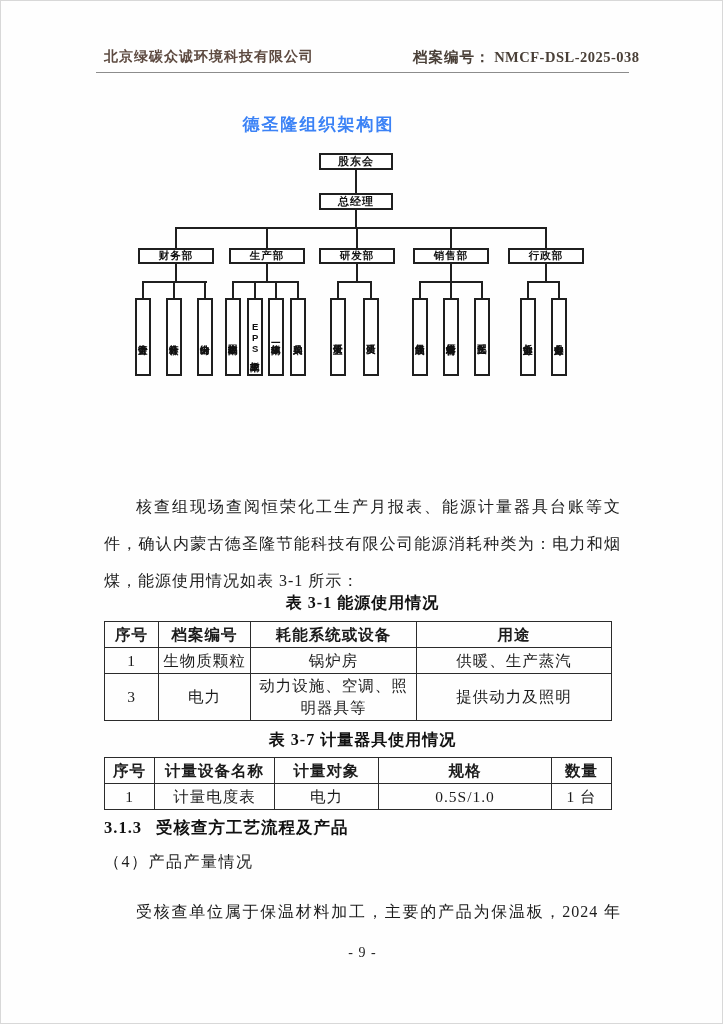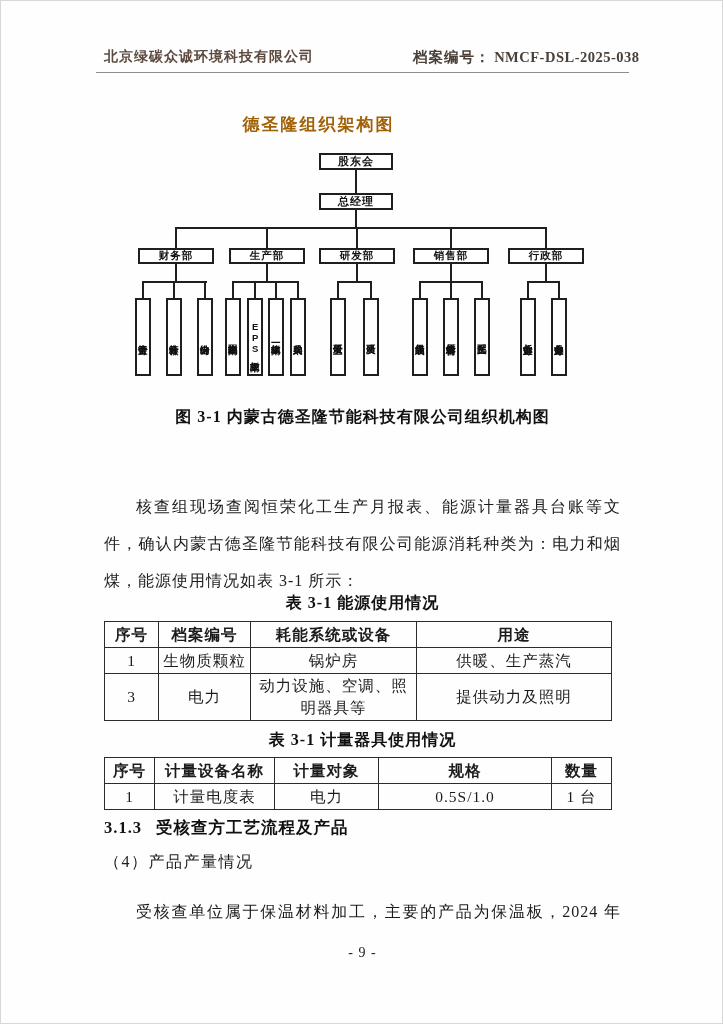--- a/index.html
+++ b/index.html
@@ -10,21 +10,21 @@
   }
   
   .hdr-left{position:absolute;left:103px;top:47px;font-size:14px;letter-spacing:1px;color:#5d4a40;font-weight:bold;}
   .hdr-right{position:absolute;left:412px;top:47px;font-size:14.5px;color:#4a4038;}
   .hdr-right .label{letter-spacing:1px;font-weight:bold;text-align:right;}
   .hdr-right .num{font-weight:bold;letter-spacing:.5px;}
   .hdr-rule{position:absolute;left:95px;top:71px;width:533px;height:1px;background:#8c8c8c;}
   
   .org{position:absolute;left:0;top:0;width:723px;height:1024px;}
   .org-title{position:absolute;left:0;top:112px;width:635px;text-align:center;
-    font-size:17px;font-weight:bold;letter-spacing:2px;color:#a16207;}
+    font-size:17px;font-weight:bold;letter-spacing:2px;color:#3b82f6;}
   .obox{position:absolute;box-sizing:border-box;border:2px solid #1f1f1f;background:#fff;
     display:flex;align-items:center;justify-content:center;
     font-family:"Liberation Sans", sans-serif;font-weight:bold;color:#111;text-align:center;}
   .obox.top{width:74px;height:17px;font-size:11px;letter-spacing:1px;}
   .obox.dept{width:76px;height:16px;font-size:10.5px;letter-spacing:1px;}
   .obox.leaf{width:16px;height:78px;font-size:9.5px;
     writing-mode:vertical-rl;text-orientation:upright;line-height:1;letter-spacing:0;}
   .ln{position:absolute;background:#1f1f1f;}
   
   .caption{position:absolute;left:0;top:406px;width:723px;text-align:center;
@@ -131,21 +131,20 @@
     <div class="obox leaf" style="left:362px;top:297px;">研发员</div>
 
     <div class="obox leaf" style="left:411px;top:297px;">成品保管</div>
     <div class="obox leaf" style="left:442px;top:297px;">原辅材料保管</div>
     <div class="obox leaf" style="left:473px;top:297px;">配送员</div>
 
     <div class="obox leaf" style="left:519px;top:297px;">办公室主任</div>
     <div class="obox leaf" style="left:550px;top:297px;">办公室专员</div>
   </div>
 
-  <div class="caption">图 3-1 内蒙古德圣隆节能科技有限公司组织机构图</div>
 
 
   <p class="para p1">核查组现场查阅恒荣化工生产月报表、能源计量器具台账等文件，确认内蒙古德圣隆节能科技有限公司能源消耗种类为：电力和烟煤，能源使用情况如表 3-1 所示：</p>
 
   <div class="tbl-title t1">表 3-1 能源使用情况</div>
   <table class="tbl1">
     <colgroup>
         <col style="width:54px">
         <col style="width:92px">
         <col style="width:166px">
@@ -166,21 +165,21 @@
     </tr>
     <tr class="r2">
       <td>3</td>
       <td>电力</td>
       <td>动力设施、空调、照明器具等</td>
       <td>提供动力及照明</td>
     </tr>
   </tbody>
     </table>
 
-  <div class="tbl-title t2">表 3-1 计量器具使用情况</div>
+  <div class="tbl-title t2">表 3-7 计量器具使用情况</div>
   <table class="tbl2">
     <colgroup>
         <col style="width:50px">
         <col style="width:120px">
         <col style="width:104px">
         <col style="width:173px">
         <col style="width:60px">
       </colgroup>
     <tbody>
         <tr>

